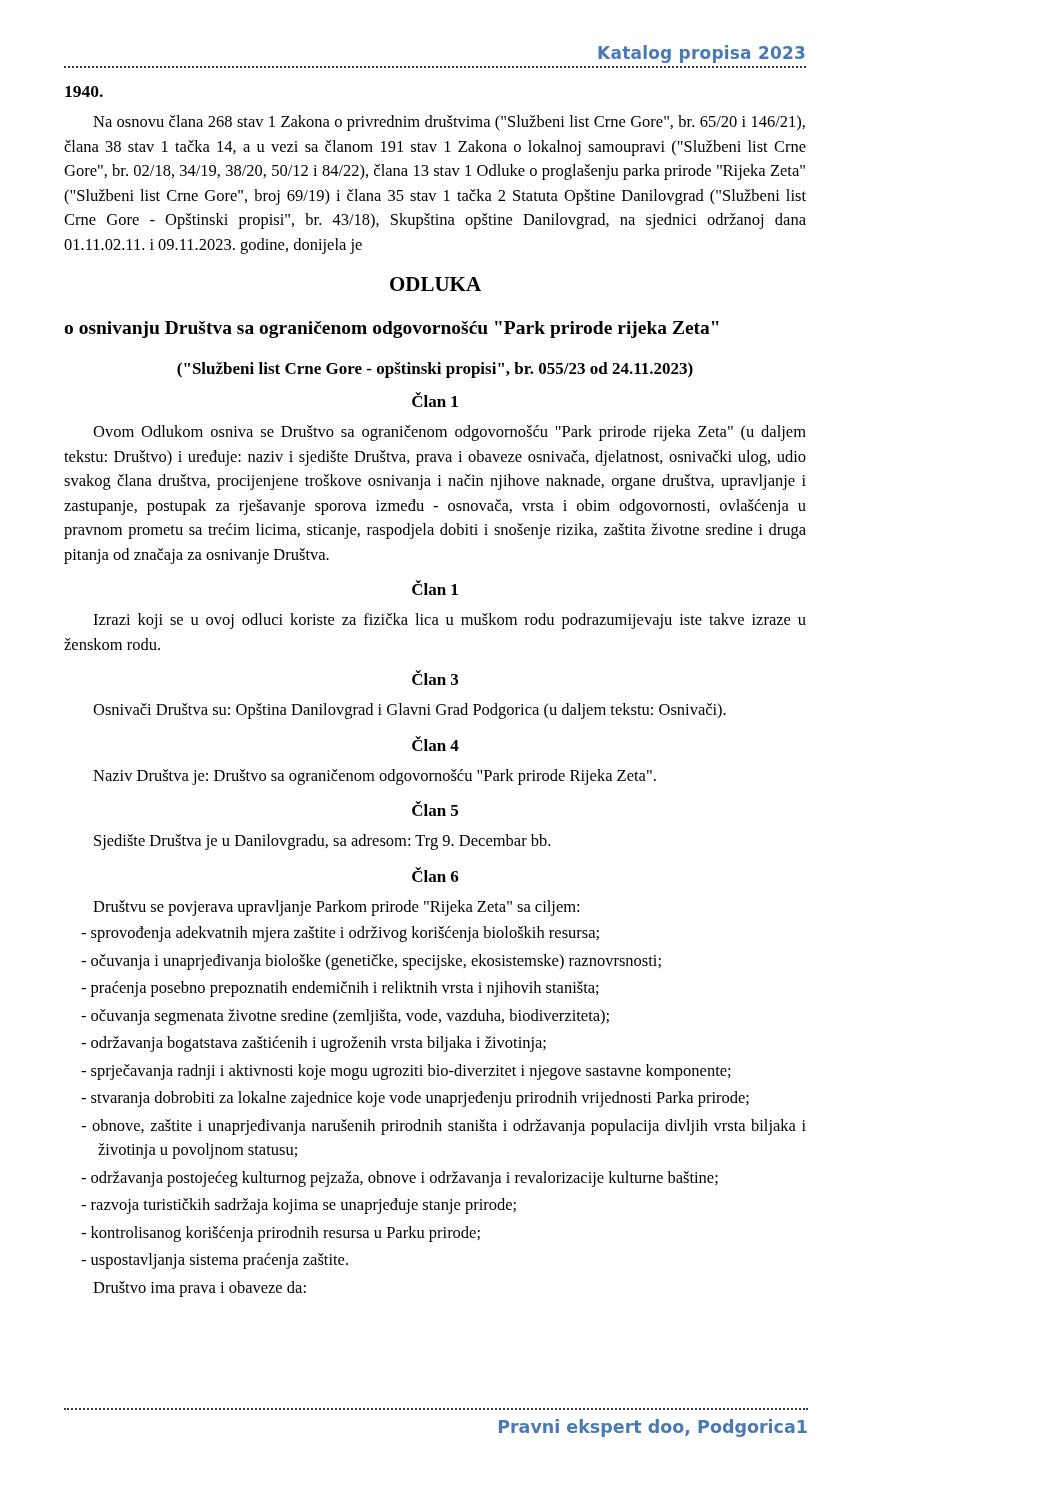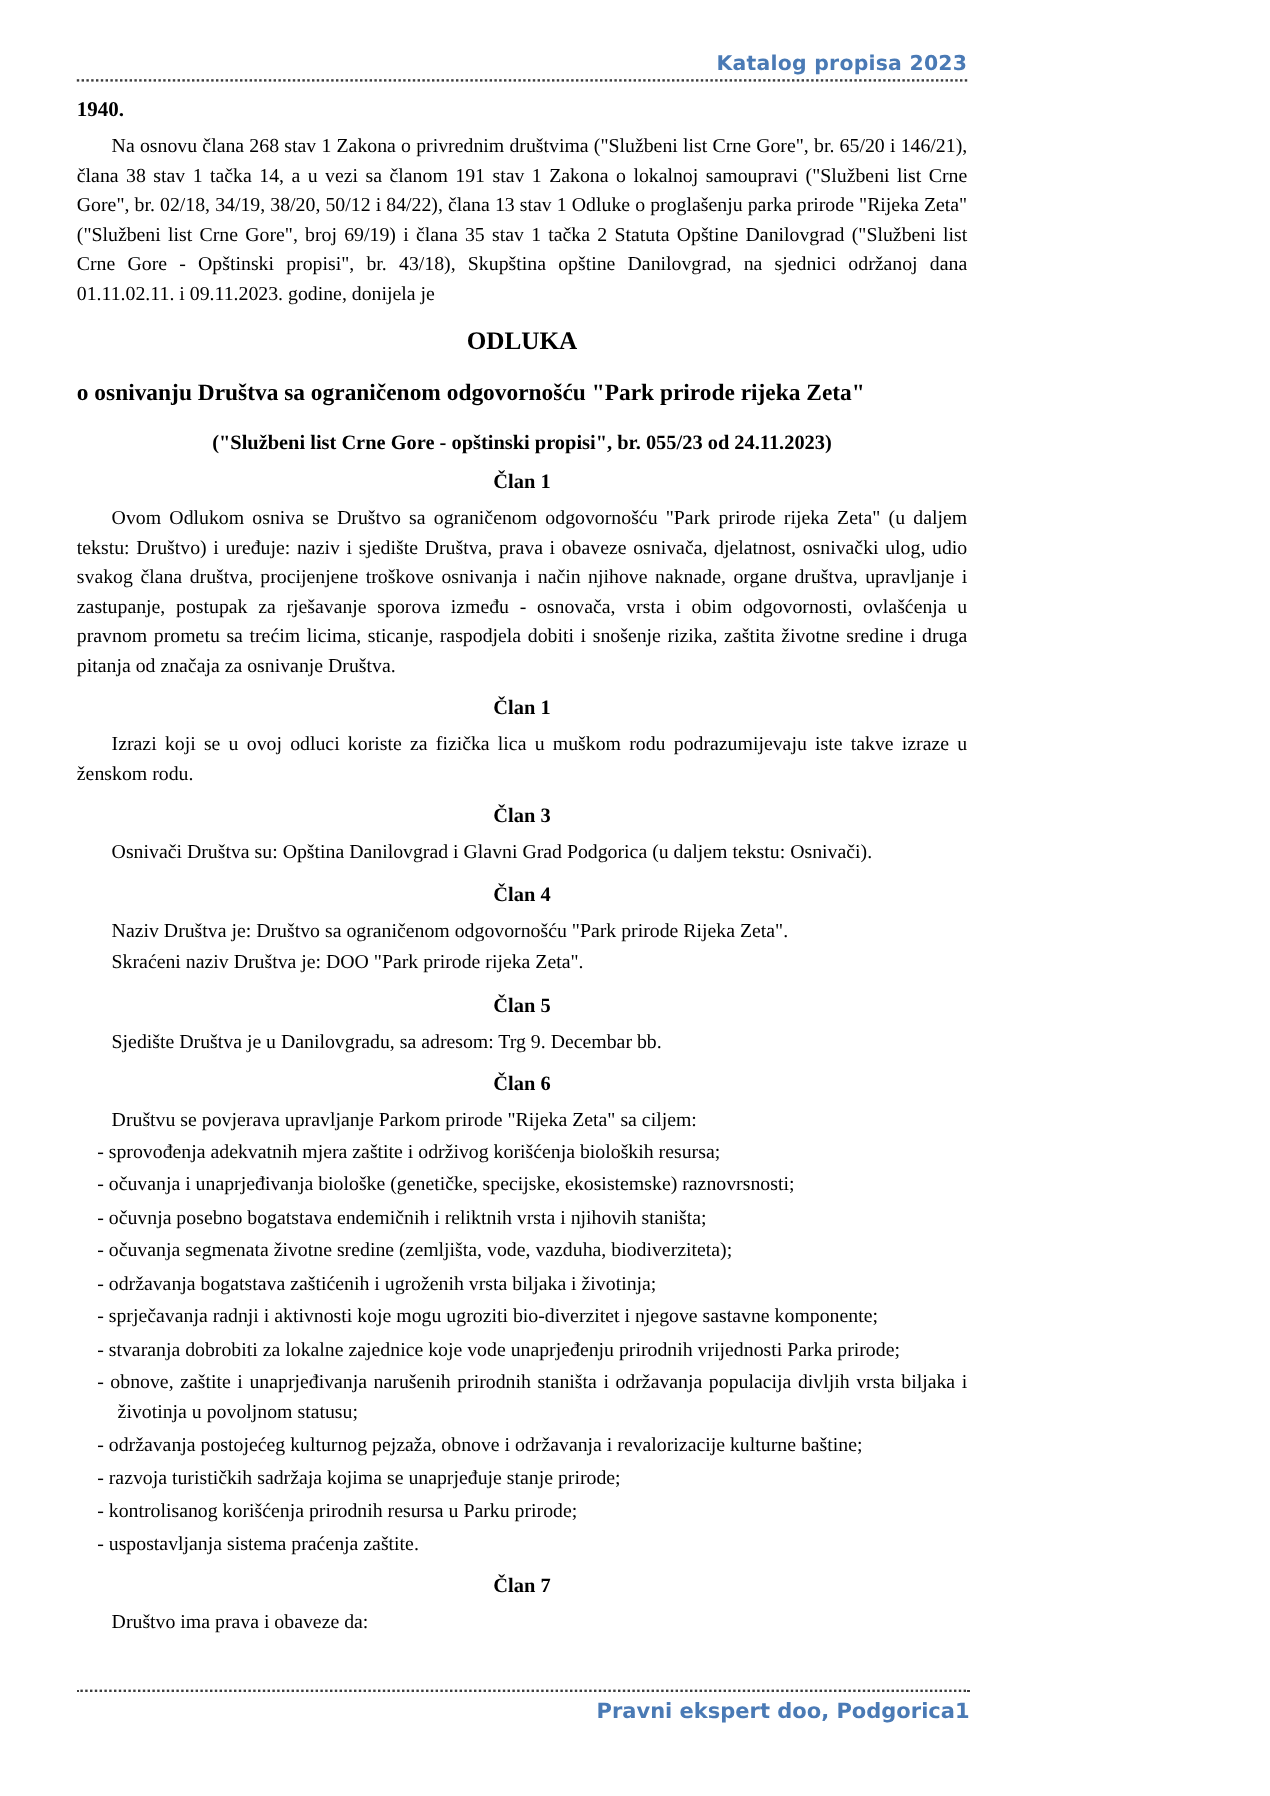--- a/index.html
+++ b/index.html
@@ -136,44 +136,42 @@
           <div class="article-heading">Član 1</div>
           <p class="para">Izrazi koji se u ovoj odluci koriste za fizička lica u muškom rodu podrazumijevaju iste takve izraze u ženskom rodu.</p>
         </section>
         <section>
           <div class="article-heading">Član 3</div>
           <p class="para">Osnivači Društva su: Opština Danilovgrad i Glavni Grad Podgorica (u daljem tekstu: Osnivači).</p>
         </section>
         <section>
           <div class="article-heading">Član 4</div>
           <p class="para">Naziv Društva je: Društvo sa ograničenom odgovornošću "Park prirode Rijeka Zeta".</p>
-          <p class="para">Skraćeni naziv Društva je: DOO "Park prirode rijeka Zeta".</p>
         </section>
         <section>
           <div class="article-heading">Član 5</div>
           <p class="para">Sjedište Društva je u Danilovgradu, sa adresom: Trg 9. Decembar bb.</p>
         </section>
         <section>
           <div class="article-heading">Član 6</div>
           <p class="para">Društvu se povjerava upravljanje Parkom prirode "Rijeka Zeta" sa ciljem:</p>
           <p class="list-item">- sprovođenja adekvatnih mjera zaštite i održivog korišćenja bioloških resursa;</p>
           <p class="list-item">- očuvanja i unaprjeđivanja biološke (genetičke, specijske, ekosistemske) raznovrsnosti;</p>
-          <p class="list-item">- očuvnja posebno bogatstava endemičnih i reliktnih vrsta i njihovih staništa;</p>
+          <p class="list-item">- praćenja posebno prepoznatih endemičnih i reliktnih vrsta i njihovih staništa;</p>
           <p class="list-item">- očuvanja segmenata životne sredine (zemljišta, vode, vazduha, biodiverziteta);</p>
           <p class="list-item">- održavanja bogatstava zaštićenih i ugroženih vrsta biljaka i životinja;</p>
           <p class="list-item">- sprječavanja radnji i aktivnosti koje mogu ugroziti bio-diverzitet i njegove sastavne komponente;</p>
           <p class="list-item">- stvaranja dobrobiti za lokalne zajednice koje vode unaprjeđenju prirodnih vrijednosti Parka prirode;</p>
           <p class="list-item">- obnove, zaštite i unaprjeđivanja narušenih prirodnih staništa i održavanja populacija divljih vrsta biljaka i životinja u povoljnom statusu;</p>
           <p class="list-item">- održavanja postojećeg kulturnog pejzaža, obnove i održavanja i revalorizacije kulturne baštine;</p>
           <p class="list-item">- razvoja turističkih sadržaja kojima se unaprjeđuje stanje prirode;</p>
           <p class="list-item">- kontrolisanog korišćenja prirodnih resursa u Parku prirode;</p>
           <p class="list-item">- uspostavljanja sistema praćenja zaštite.</p>
         </section>
         <section>
-          <div class="article-heading">Član 7</div>
           <p class="para">Društvo ima prava i obaveze da:</p>
         </section>
       </div>
 
   </div>
 
   <div class="footer">
     <div class="footer-row">
       <span>Pravni ekspert doo, Podgorica</span>
       <span>1</span>

